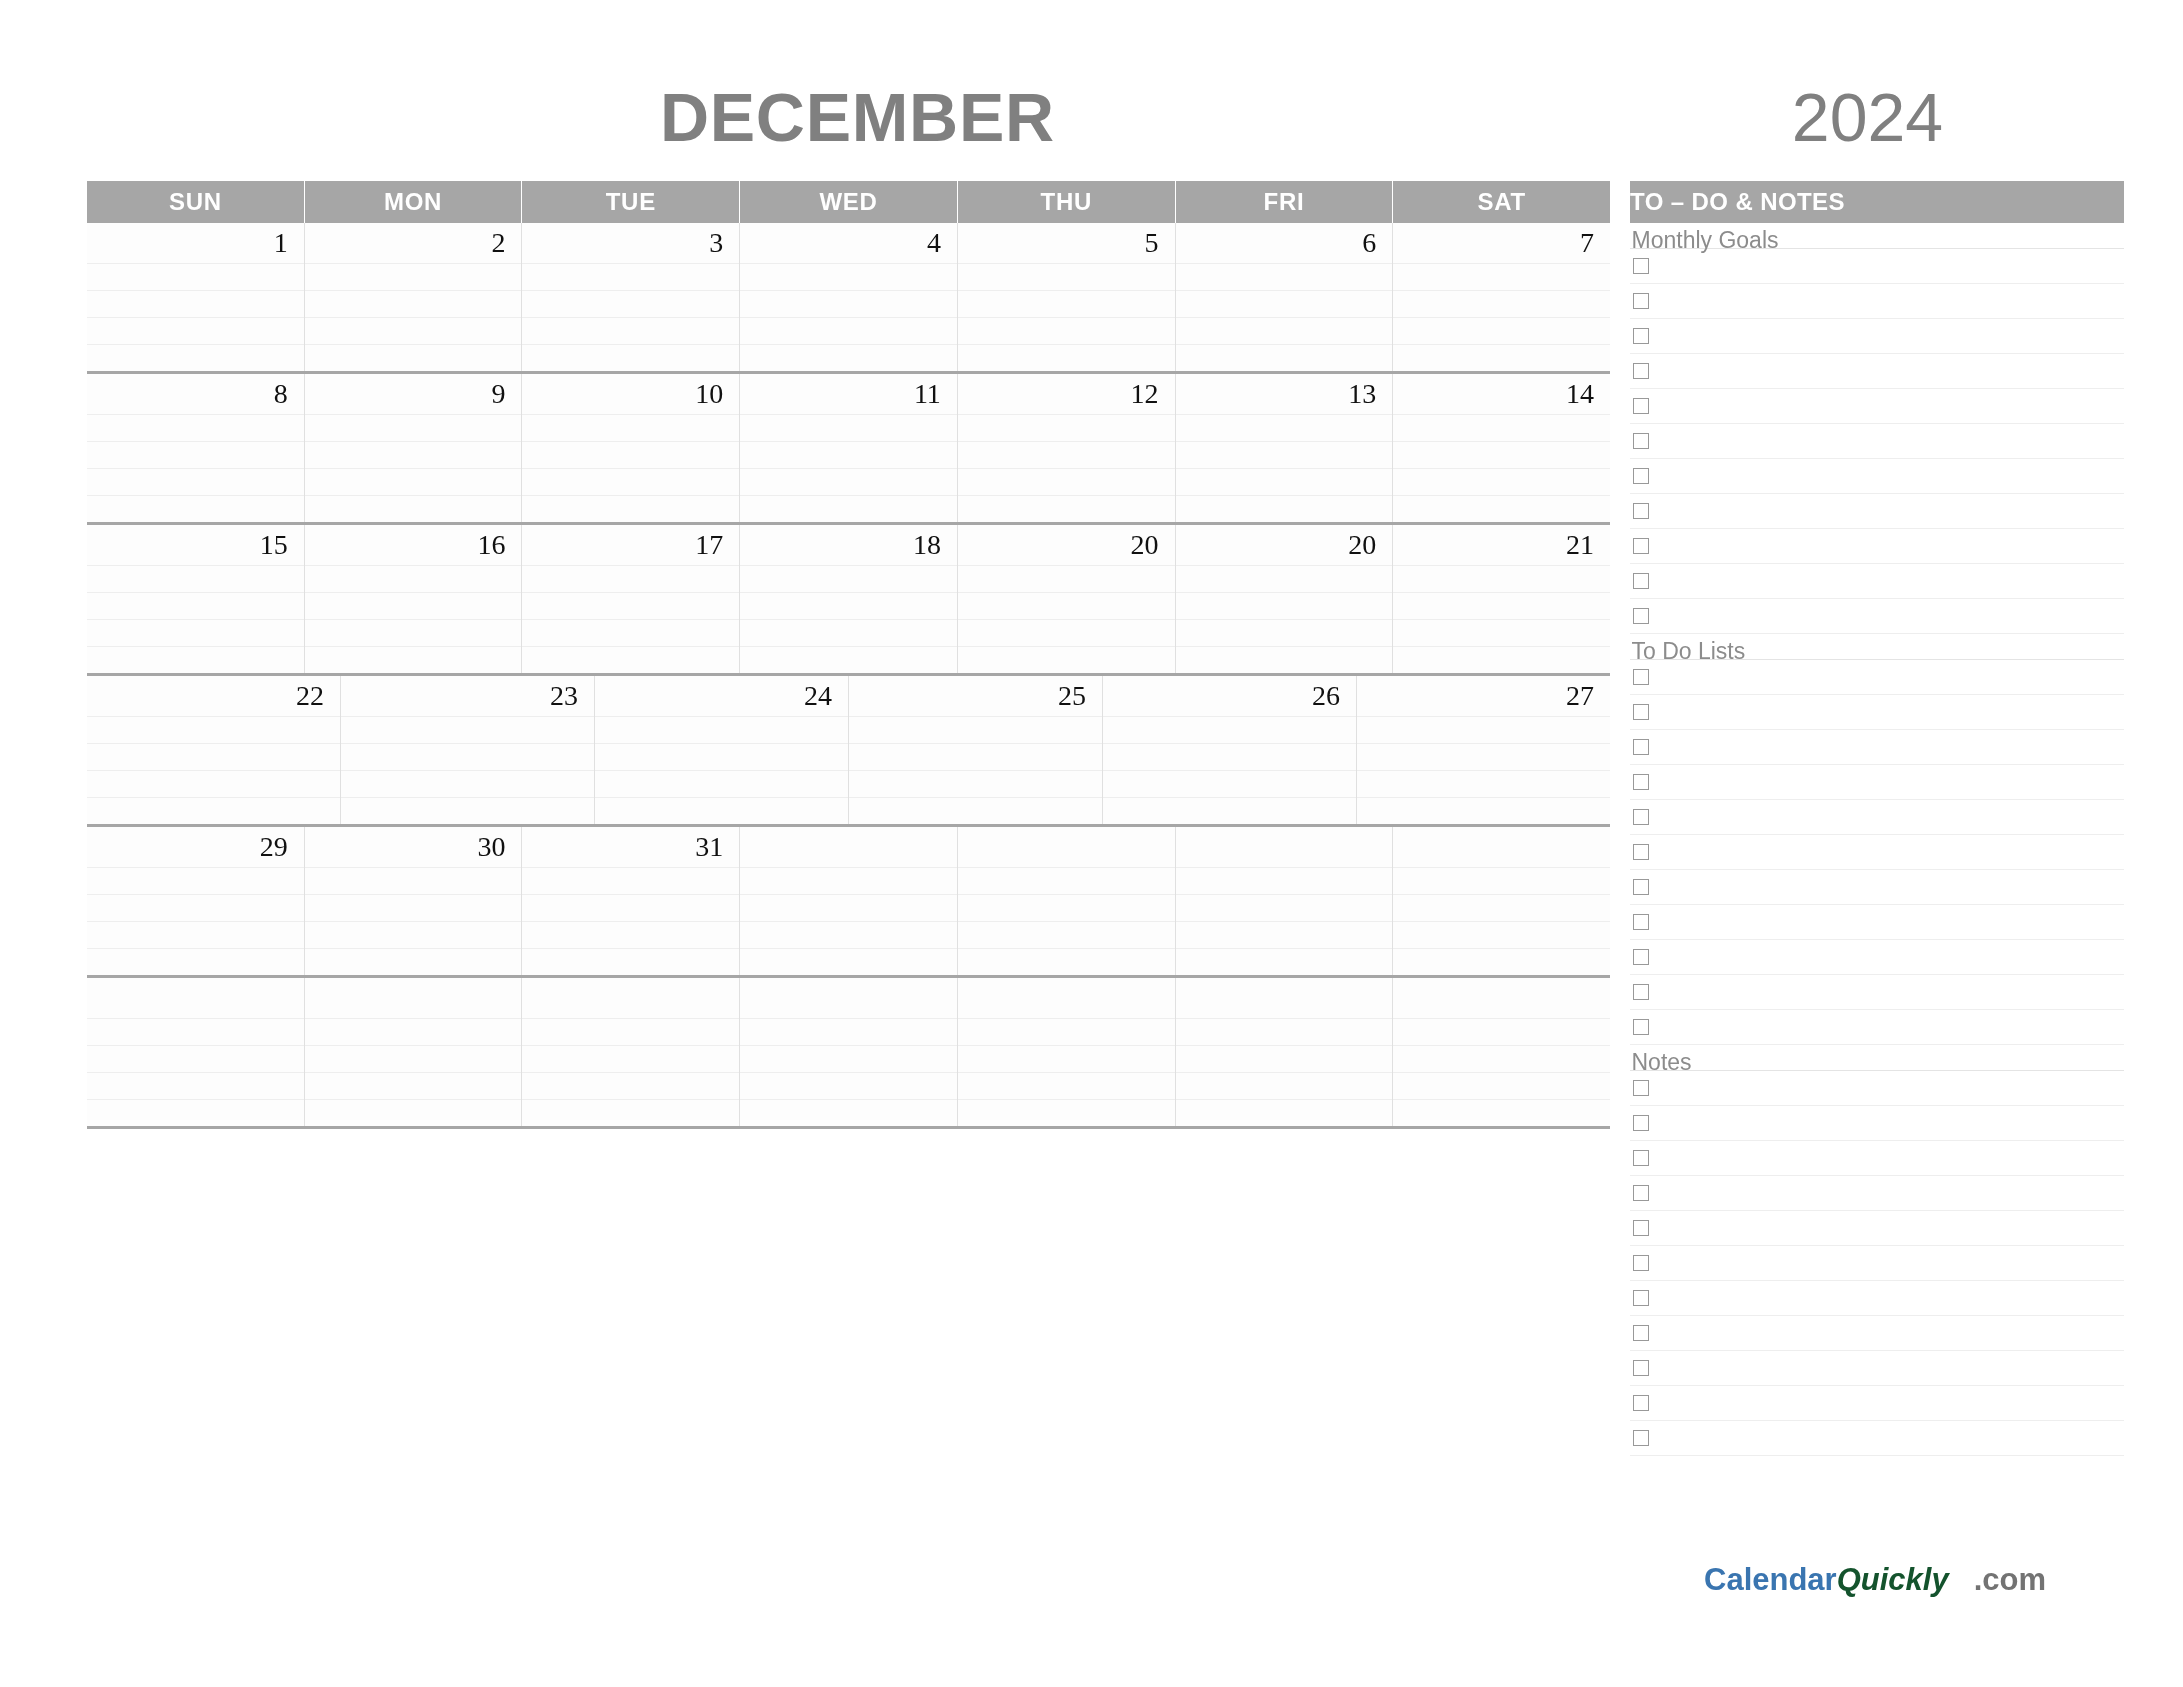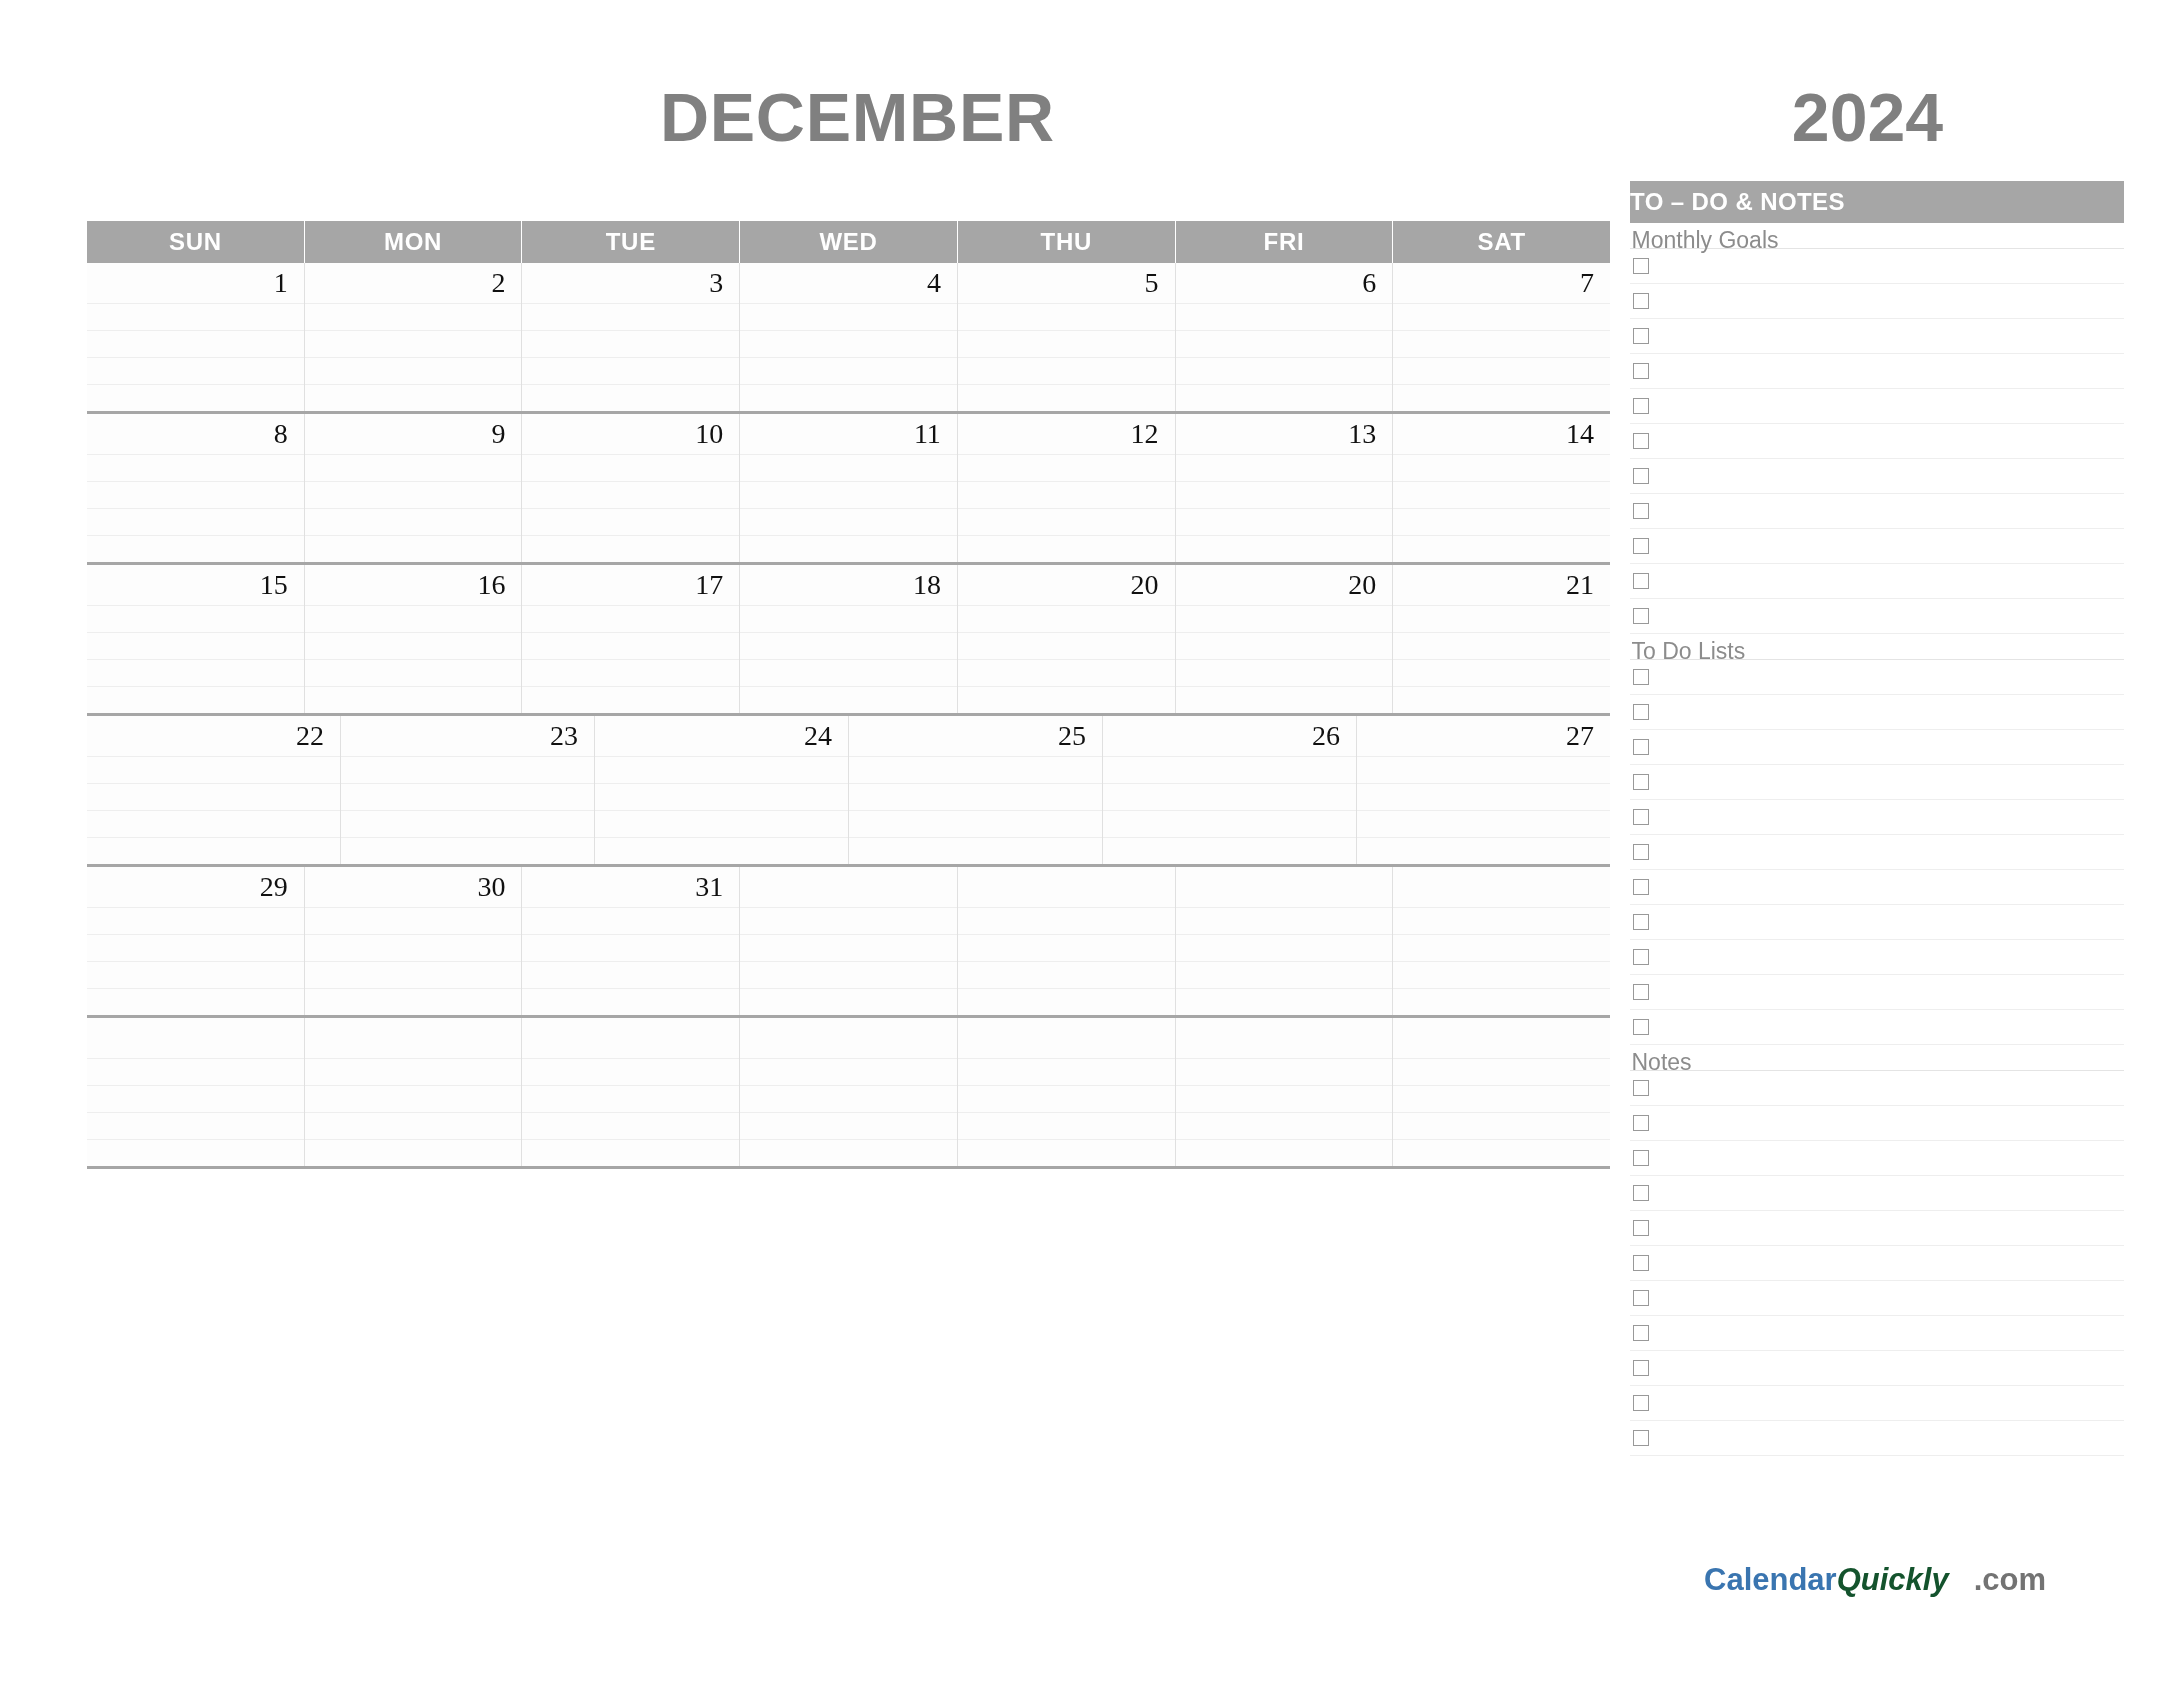--- a/index.html
+++ b/index.html
@@ -36,35 +36,34 @@
     line-height: 82px;
     white-space: nowrap;
   }
   #year-title {
     position: absolute;
     right: 0;
     top: 0;
     width: 515px;
     text-align: center;
     font-size: 68px;
-    font-weight: bold;
+    font-weight: normal;
     color: #808080;
     line-height: 82px;
     white-space: nowrap;
   }
 
   
   #calendar-grid {
     position: absolute;
     left: 87px;
     top: 181px;
     width: 1523px;
     border-bottom: 3.7px solid #a6a6a6;
     box-sizing: border-box;
-    margin-top: 40px;
   }
   #weekday-header {
     display: flex;
     width: 100%;
     height: 42px;
   }
   .weekday-cell {
     flex: 1 1 0;
     background: #a6a6a6;
     color: #ffffff;

